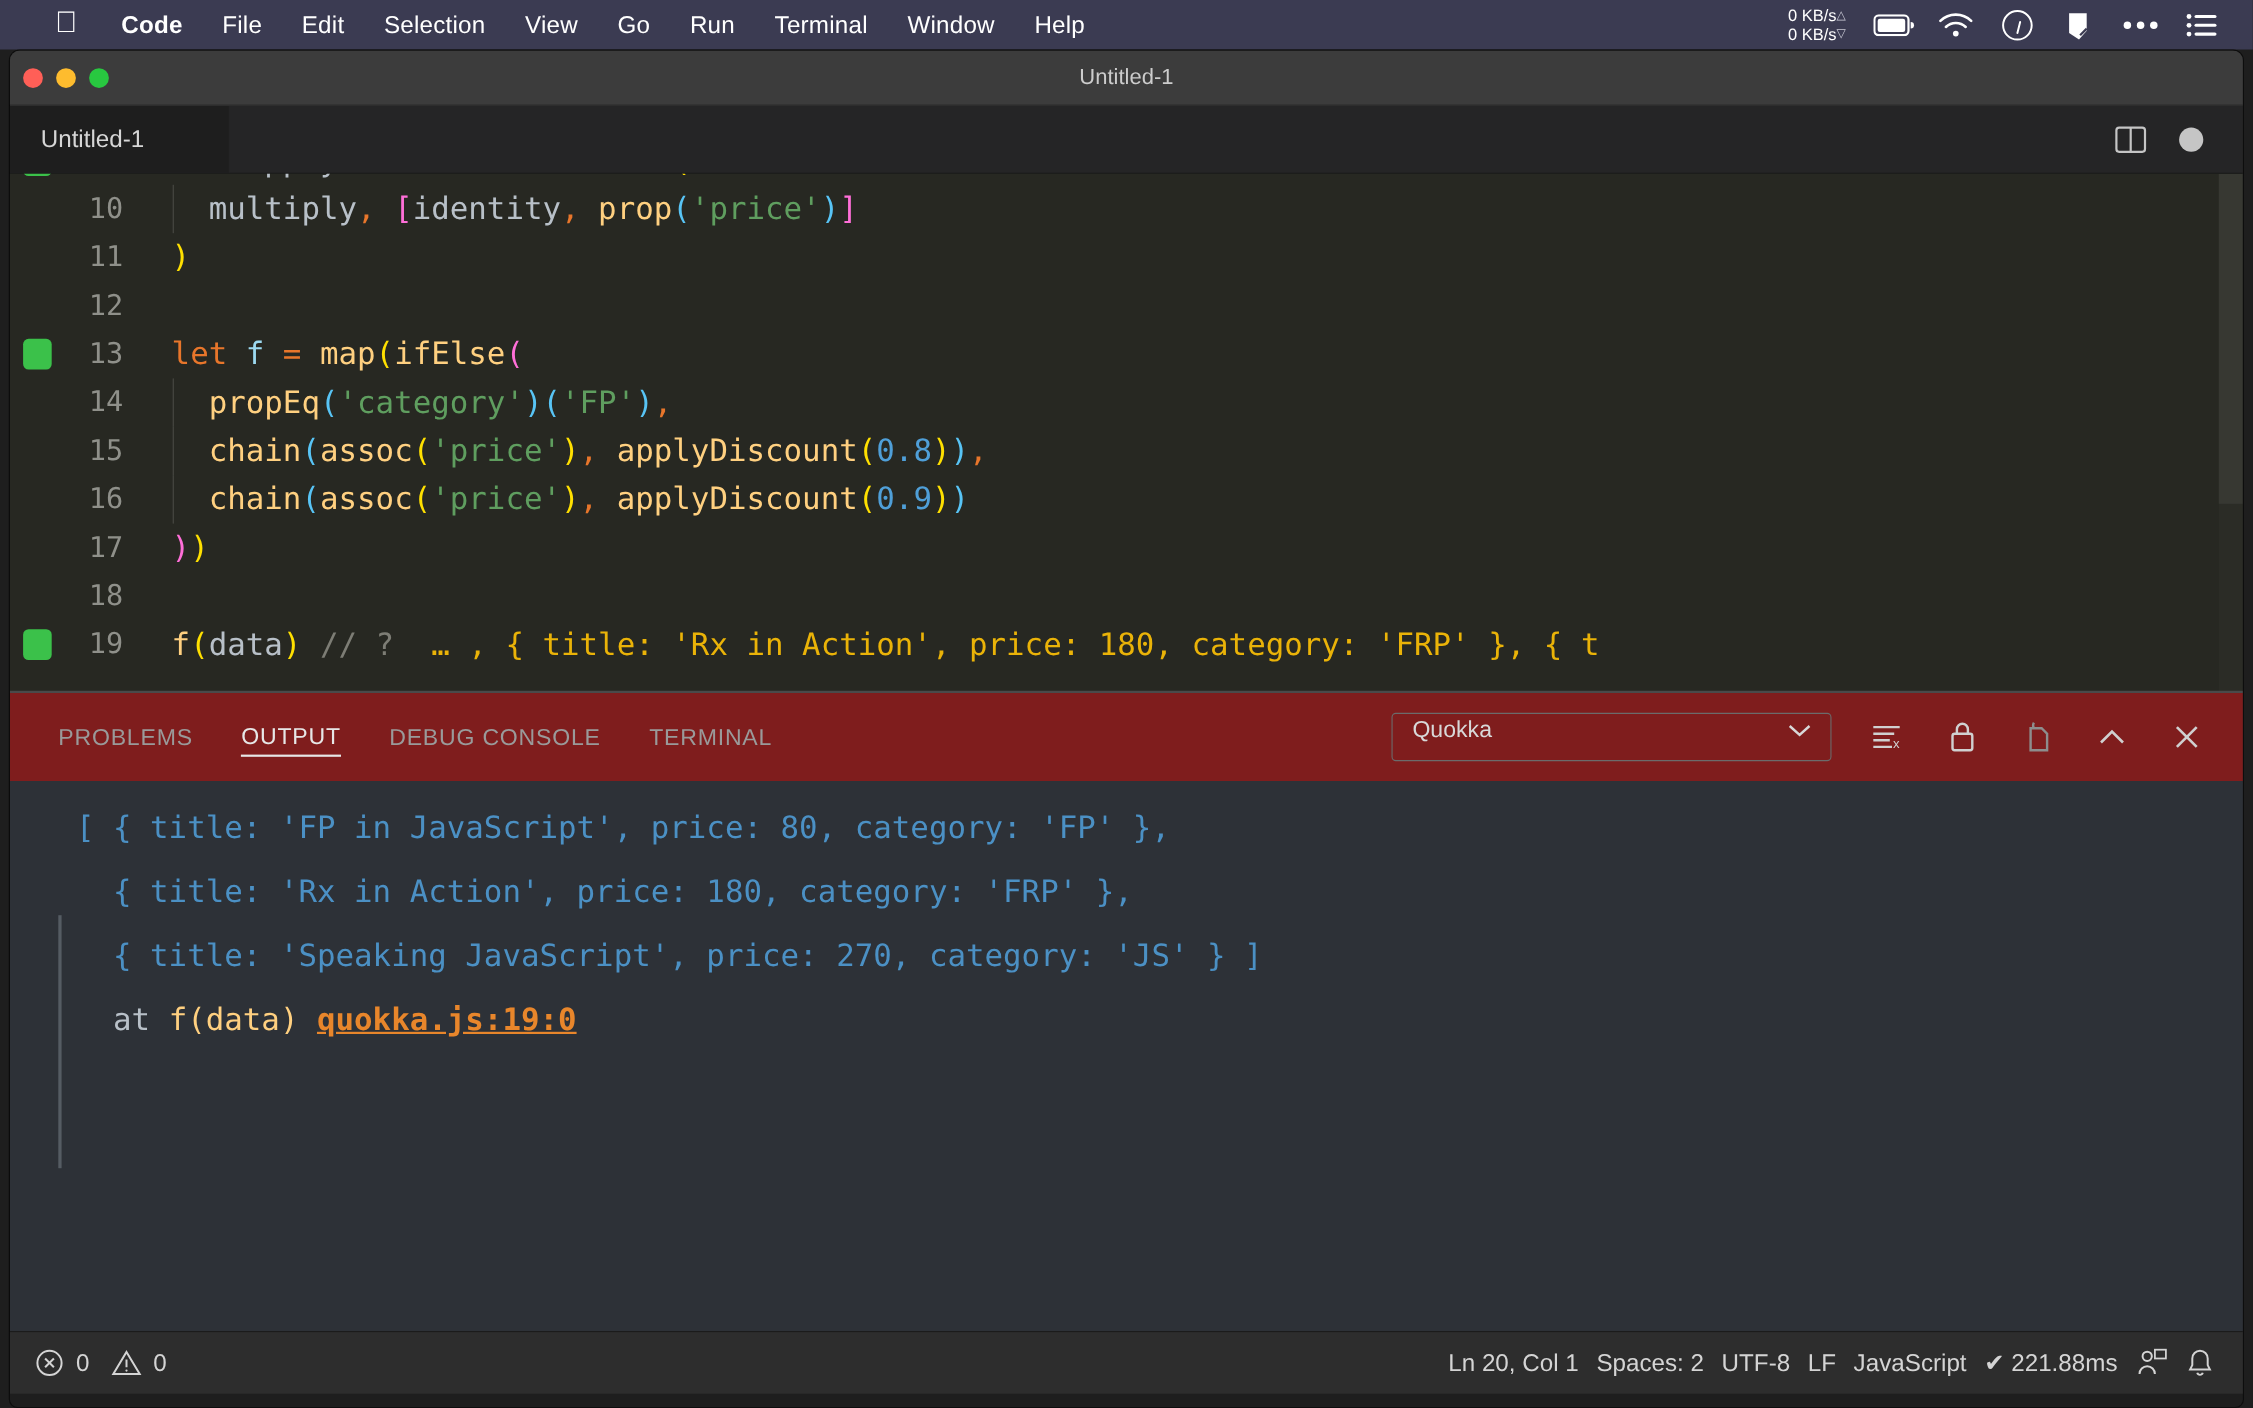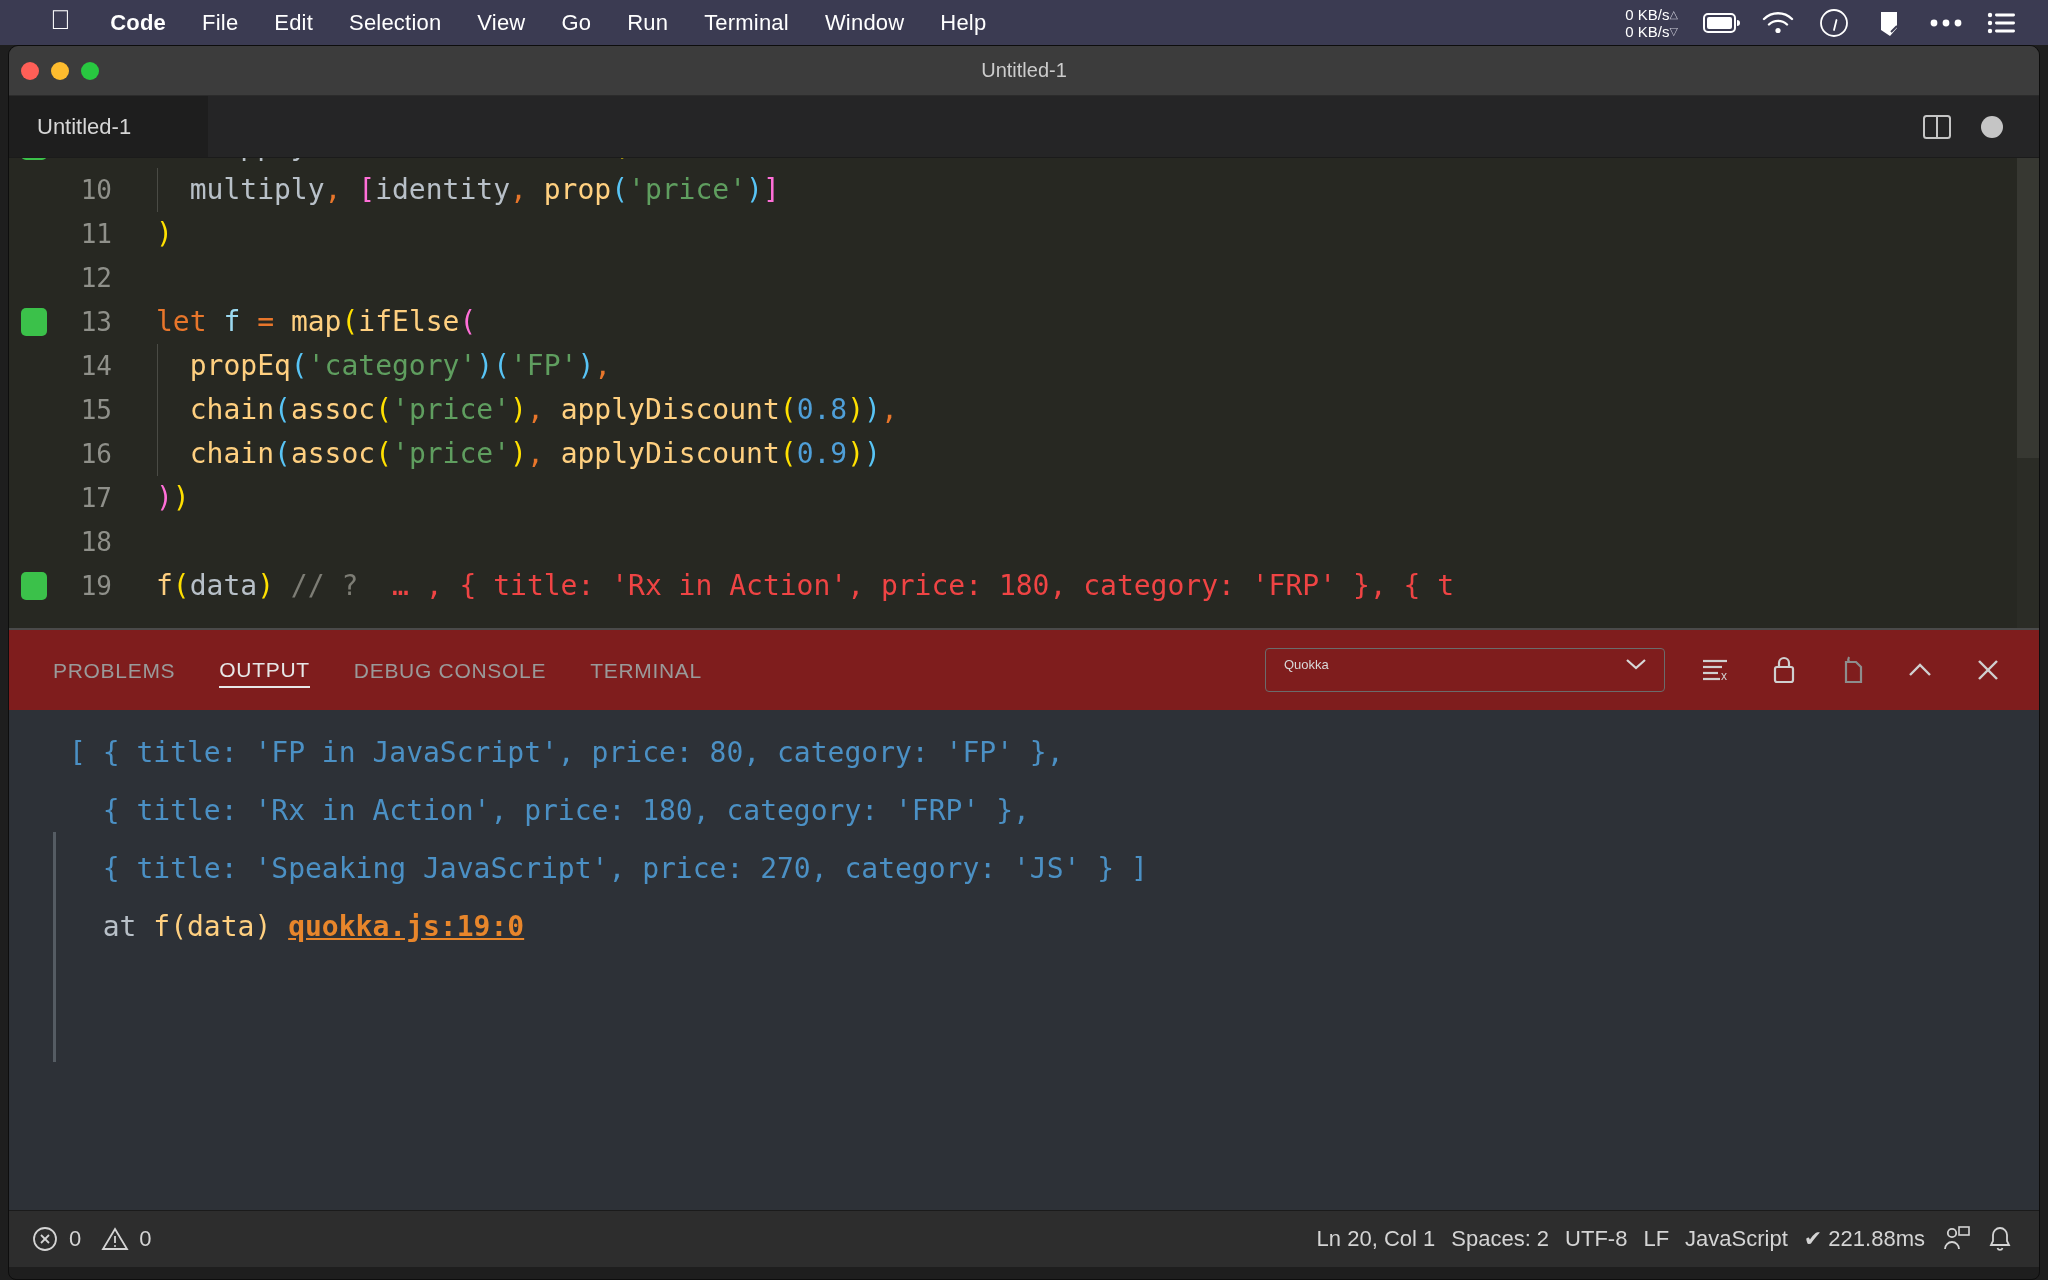--- a/index.html
+++ b/index.html
@@ -141,21 +141,21 @@
   .t-fn    { color: #ffd080; }
   .t-var   { color: #9cd9f0; }
   .t-plain { color: #b8c0c8; }
   .t-str   { color: #5f9e5f; }
   .t-num   { color: #4f9fd8; }
   .t-op    { color: #e8762b; }
   .t-p1    { color: #ffe000; }
   .t-p2    { color: #58c4f5; }
   .t-p3    { color: #ff6fd8; }
   .t-comment { color: #7d7d75; }
-  .t-quokka  { color: #ef4444; }
+  .t-quokka  { color: #eab308; }
 
   .editor-scroll-v {
     position: absolute; right: 0; top: 0; width: 22px; height: 100%;
     background: rgba(255,255,255,0.02);
   }
   .editor-scroll-v .thumb {
     position: absolute; right: 0; top: 0; width: 22px; height: 300px;
     background: rgba(255,255,255,0.06);
   }
   .editor-hrule {
@@ -183,21 +183,21 @@
     padding: 6px 0 4px;
     white-space: nowrap;
   }
   .ptab.active { color: #e7e7e7; border-bottom: 2px solid #e7e7e7; }
   .panelhead .pfill { flex: 1; }
   .psel {
     width: 400px; height: 44px;
     border: 1px solid #6b6b6b; border-radius: 4px;
     display: flex; align-items: center; justify-content: space-between;
     padding: 0 16px 12px 18px;
-    color: #d8d8d8; font-size: 13px;
+    color: #d8d8d8; font-size: 21px;
     margin-right: 34px;
   }
   .pacts { display: flex; align-items: center; gap: 34px; padding-right: 34px; }
   .pact { width: 34px; height: 34px; display: flex; align-items: center; justify-content: center; color: #d0d0d0; }
 
   .panelbody {
     position: relative;
     flex: 1;
     background: #2d3137;
     overflow: hidden;

